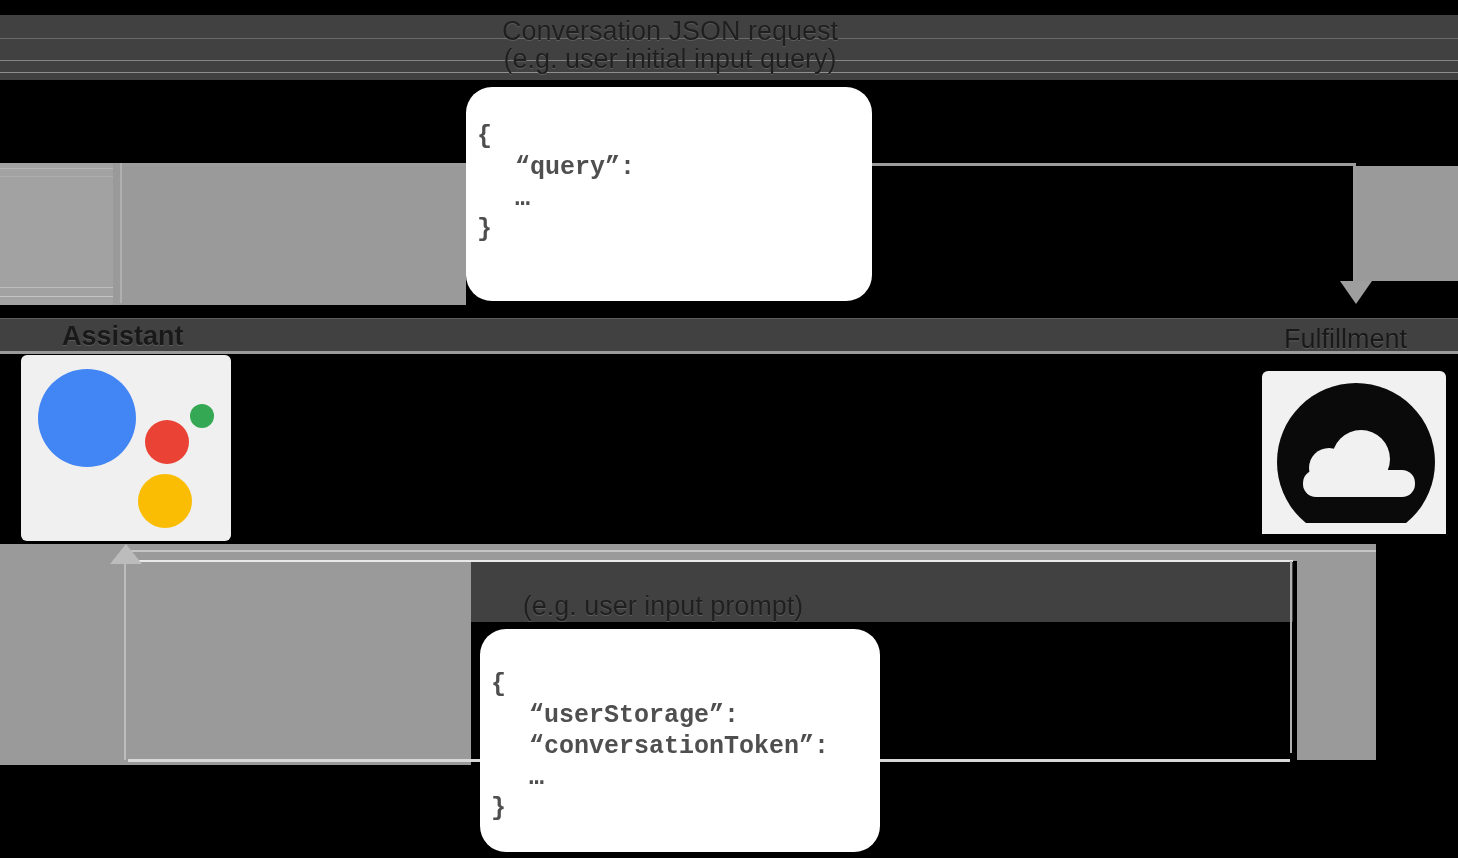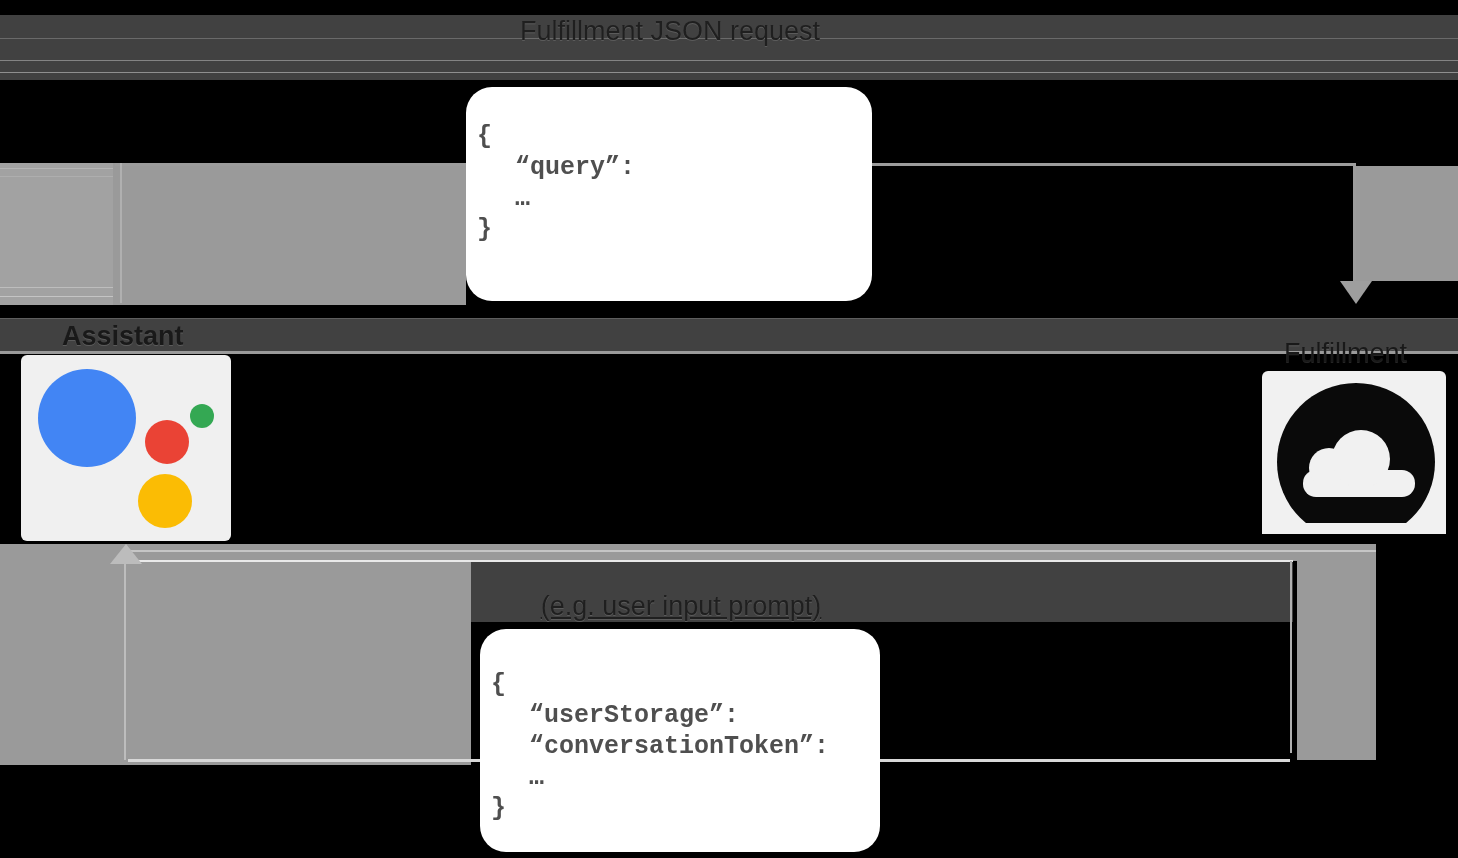--- a/index.html
+++ b/index.html
@@ -30,21 +30,22 @@
 </style>
 </head>
 <body>
 
 <div class="canvas">
 
   <div class="abs band" style="left:0;top:15px;width:1458px;height:65px;"></div>
   <div class="hl" style="left:0;top:38px;width:1458px;height:1px;background:#6a6a6a;"></div>
   <div class="hl" style="left:0;top:60px;width:1458px;height:1px;background:#848484;"></div>
   <div class="hl" style="left:0;top:72px;width:1458px;height:1px;background:#8f8f8f;"></div>
-  <div class="title" style="left:270px;top:17px;width:800px;">Fulfillment JSON request</div>
+  <div class="title" style="left:270px;top:17px;width:800px;">Conversation JSON request</div>
+  <div class="title" style="left:270px;top:45px;width:800px;">(e.g. user initial input query)</div>
 
   <div class="abs gray" style="left:0;top:163px;width:466px;height:142px;"></div>
   <div class="abs gray-light" style="left:0;top:163px;width:113px;height:142px;"></div>
   <div class="hl" style="left:0;top:168px;width:113px;height:1px;background:#b5b5b5;"></div>
   <div class="hl" style="left:0;top:176px;width:113px;height:1px;background:#aeaeae;"></div>
   <div class="hl" style="left:0;top:287px;width:113px;height:1px;background:#bdbdbd;"></div>
   <div class="hl" style="left:0;top:296px;width:113px;height:1px;background:#c4c4c4;"></div>
   <div class="abs gray" style="left:1356px;top:166px;width:102px;height:115px;"></div>
 
   <div class="arrow-line" style="left:115px;top:163px;width:1240px;height:3px;"></div>
@@ -58,21 +59,21 @@
       <div class="code-key">“query”:</div>
       <div class="code-ellipsis">…</div>
       <div>}</div>
     </div>
   </div>
 
   <div class="abs band" style="left:0;top:318px;width:1458px;height:33px;"></div>
   <div class="hl" style="left:0;top:318px;width:1458px;height:1px;background:#5e5e5e;"></div>
   <div class="abs gray" style="left:0;top:351px;width:1458px;height:3px;"></div>
   <div class="actor-label" style="left:62px;top:321px;font-weight:bold;">Assistant</div>
-  <div class="actor-label" style="left:1284px;top:338px;">Fulfillment</div>
+  <div class="actor-label" style="left:1284px;top:324px;">Fulfillment</div>
 
   <div class="actor-box" style="left:21px;top:355px;width:210px;height:186px;background:#f0f0f0;">
     <svg width="210" height="186">
       <circle cx="66" cy="63" r="49" fill="#4285f4"></circle>
       <circle cx="146" cy="87" r="22" fill="#ea4335"></circle>
       <circle cx="181" cy="61" r="12" fill="#34a853"></circle>
       <circle cx="144" cy="146" r="27" fill="#fbbc04"></circle>
     </svg>
   </div>
 
@@ -86,21 +87,21 @@
     </svg>
   </div>
 
   <div class="abs gray" style="left:471px;top:544px;width:905px;height:17px;"></div>
   <div class="abs gray" style="left:0;top:544px;width:471px;height:221px;"></div>
   <div class="abs gray" style="left:1297px;top:557px;width:79px;height:203px;"></div>
   <div class="hl" style="left:130px;top:550px;width:1246px;height:2px;background:#c6c6c6;"></div>
 
   <div class="abs band" style="left:471px;top:561px;width:822px;height:61px;"></div>
   <div class="hl" style="left:130px;top:560px;width:1163px;height:2px;background:#e9e9e9;"></div>
-  <div class="title" style="left:281px;top:592px;width:800px;text-decoration:underline;">(e.g. user input prompt)</div>
+  <div class="title" style="left:263px;top:592px;width:800px;">(e.g. user input prompt)</div>
 
   <div class="arrow-line" style="left:1290px;top:561px;width:2px;height:192px;background:#b0b0b0;"></div>
   <div class="arrow-line" style="left:128px;top:759px;width:1162px;height:3px;background:#d8d8d8;"></div>
   <div class="arrow-line" style="left:124px;top:563px;width:2px;height:197px;background:#bdbdbd;"></div>
   <div class="tri tri-up" style="left:110px;top:544px;"></div>
 
   <div class="json-box" style="left:480px;top:629px;width:400px;height:223px;">
     <div class="code-inner" style="padding-top:40px;">
       <div>{</div>
       <div class="code-key">“userStorage”:</div>

